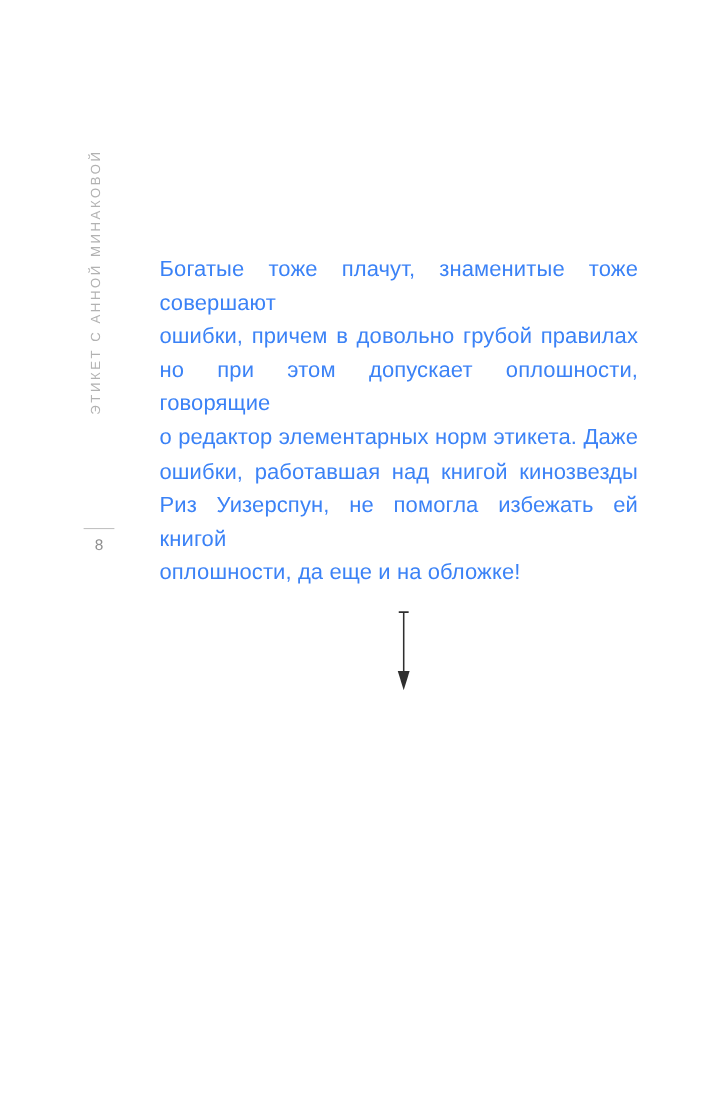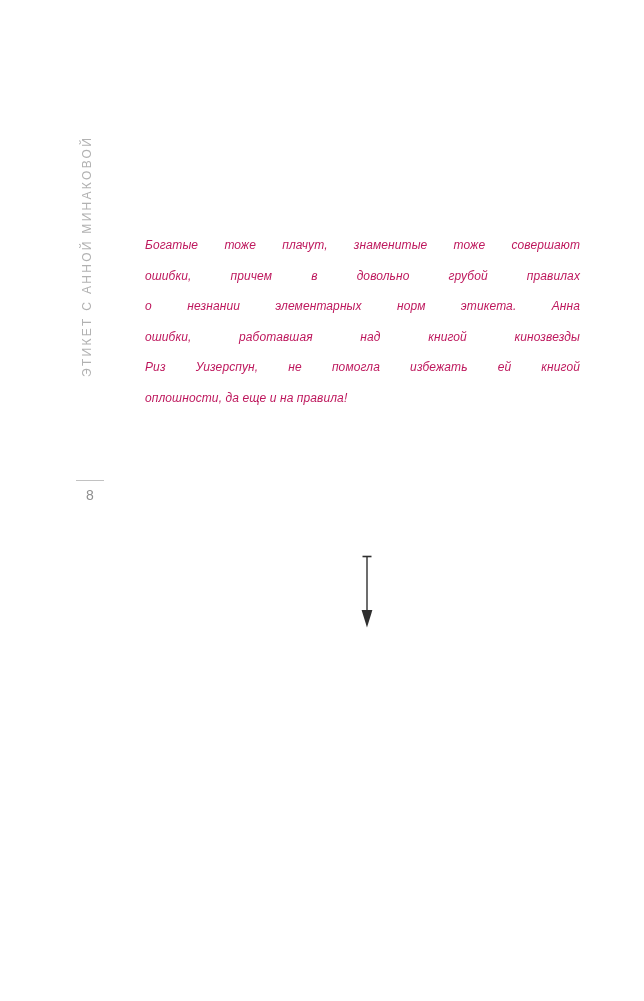--- a/index.html
+++ b/index.html
@@ -48,25 +48,24 @@
     font-size: 14px;
     color: #8f8f8f;
     line-height: 16px;
   }
   
   .paragraph {
     position: absolute;
     left: 145px;
     top: 230px;
     width: 435px;
-    font-size: 12px;
+    font-size: 20px;
     line-height: 30.6px;
-    color: #be185d;
+    color: #3b82f6;
     letter-spacing: 0.1px;
-    font-style: italic;
   }
   .paragraph .line {
     text-align: justify;
     text-align-last: justify;
     white-space: normal;
   }
   .paragraph .line.last {
     text-align-last: left;
   }
   .down-arrow {
@@ -84,24 +83,25 @@
 
   <div class="vertical-title">ЭТИКЕТ С АННОЙ МИНАКОВОЙ</div>
 
   <div class="page-num-divider"></div>
 
   <div class="page-num">8</div>
 
   <div class="paragraph">
     <div class="line">Богатые тоже плачут, знаменитые тоже совершают</div>
     <div class="line">ошибки, причем в довольно грубой правилах</div>
-    <div class="line">о незнании элементарных норм этикета. Анна</div>
+    <div class="line">но при этом допускает оплошности, говорящие</div>
+    <div class="line">о редактор элементарных норм этикета. Даже</div>
     <div class="line">ошибки, работавшая над книгой кинозвезды</div>
     <div class="line">Риз Уизерспун, не помогла избежать ей книгой</div>
-    <div class="line last">оплошности, да еще и на правила!</div>
+    <div class="line last">оплошности, да еще и на обложке!</div>
   </div>
 
   <svg class="down-arrow" viewBox="0 0 26 80" xmlns="http://www.w3.org/2000/svg">
     <line x1="8.5" y1="4.5" x2="17.5" y2="4.5" stroke="#2f2f2f" stroke-width="1.6"></line>
     <line x1="13" y1="4.5" x2="13" y2="61" stroke="#2f2f2f" stroke-width="1.4"></line>
     <polygon points="7.6,58 18.4,58 13,75.5" fill="#2f2f2f"></polygon>
   </svg>
 
 </div>
 

